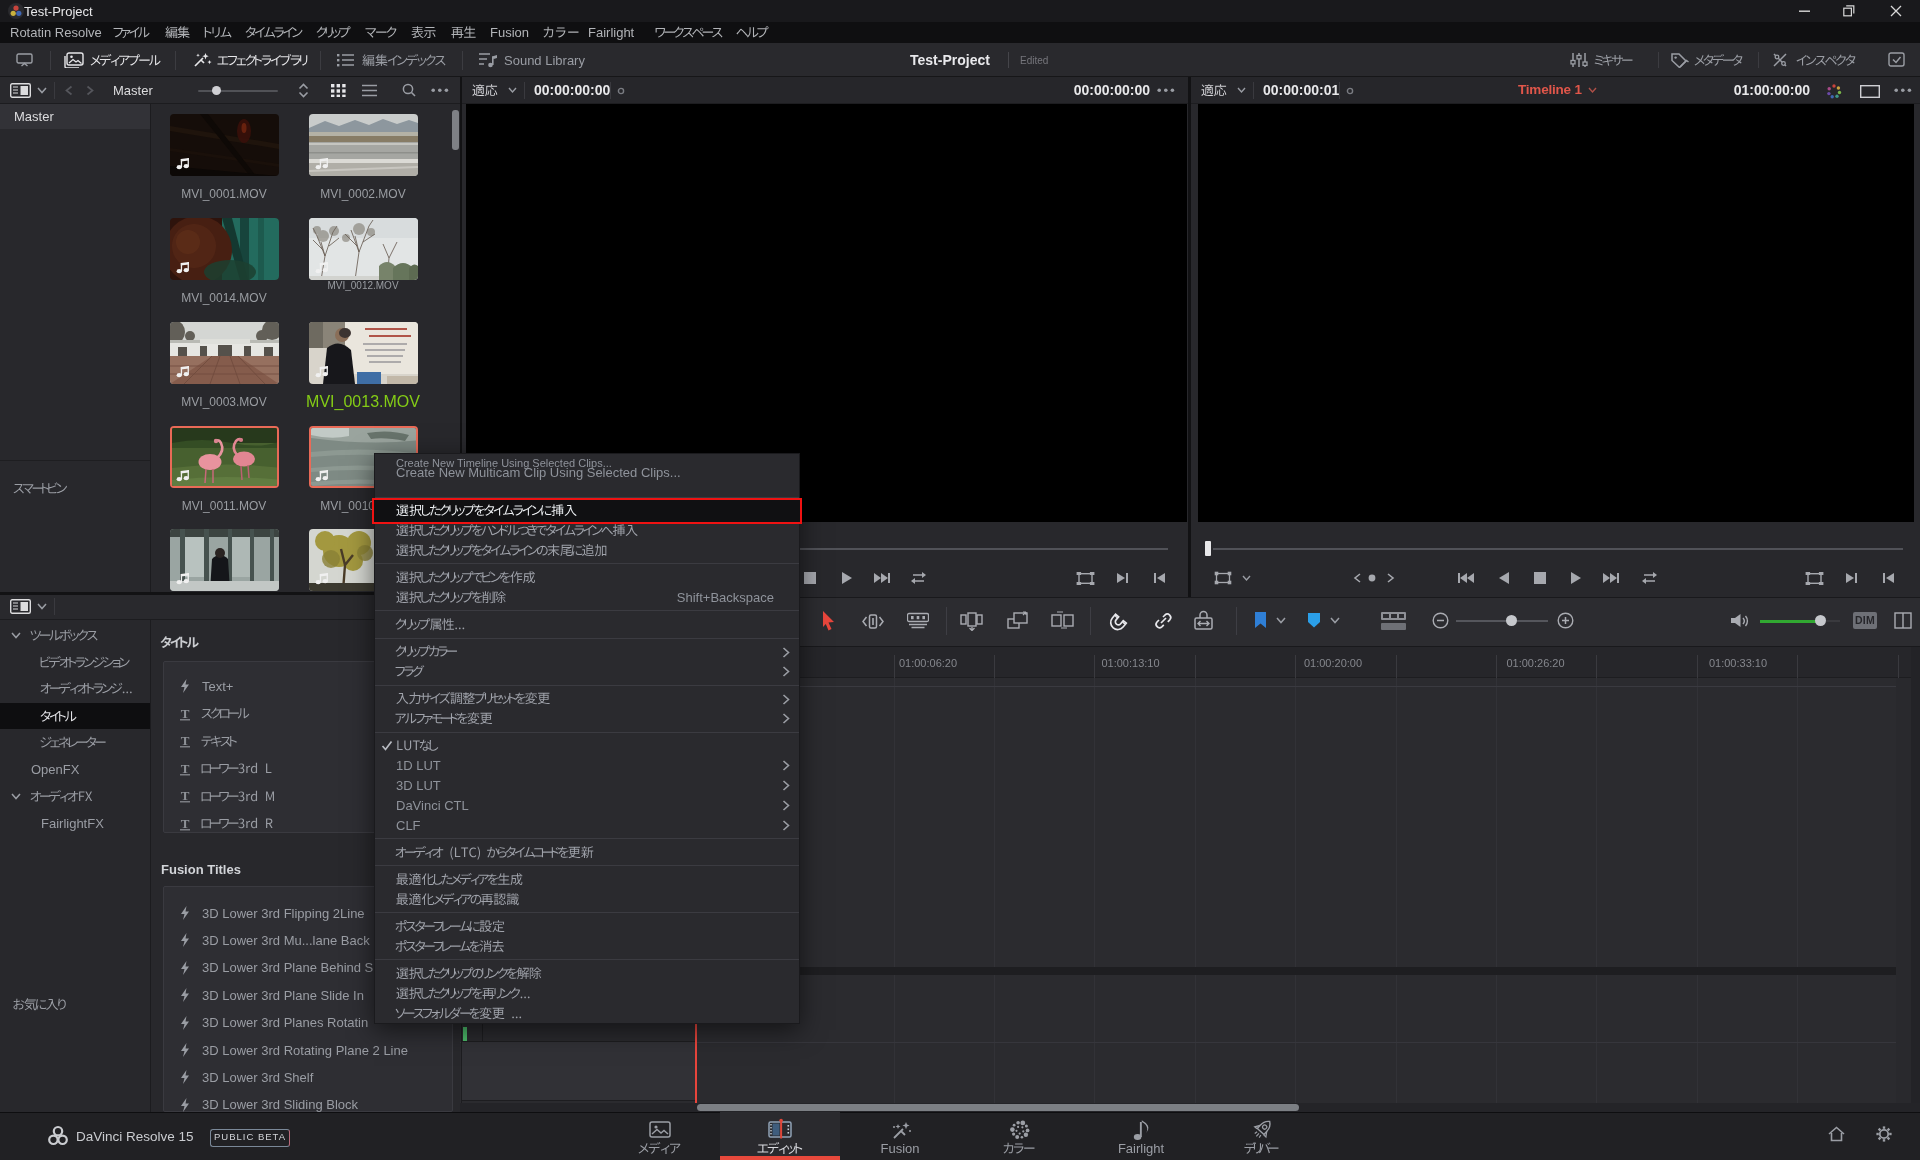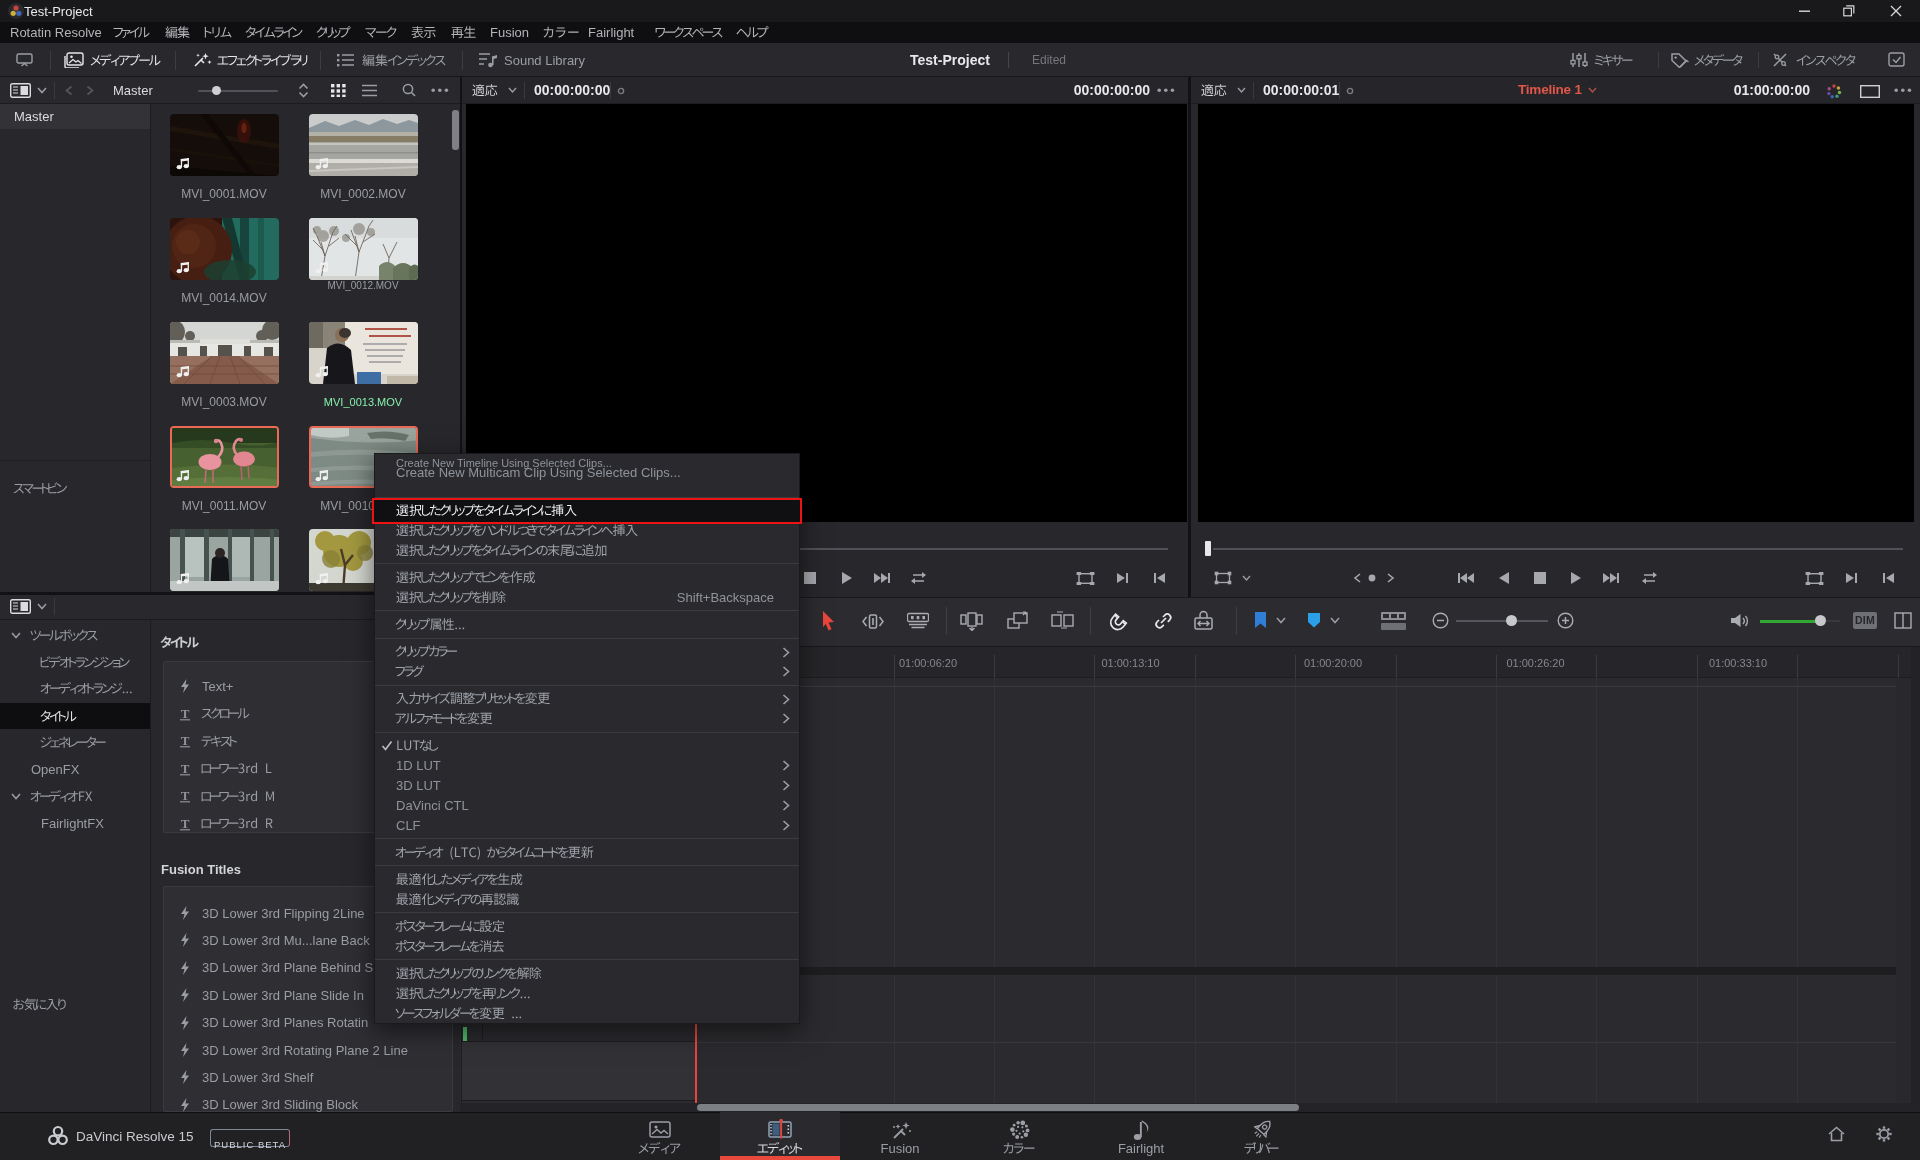--- a/index.html
+++ b/index.html
@@ -186,21 +186,21 @@
       <g stroke="#9a9da4" stroke-width="1.6">
         <path d="M1 2 H12 M1 7 H9 M1 12 H6"></path>
       </g>
       <circle cx="12.5" cy="13" r="2.3" fill="#9a9da4"></circle>
       <rect x="14" y="4.5" width="1.6" height="8.5" fill="#9a9da4"></rect>
       <path d="M14 4.5 L19 3 L19 6 L15.6 7 Z" fill="#9a9da4"></path>
     </svg>
     <div class="abs t" style="font-size:13px;color:#9a9da4;font-weight:400;left:504px;top:49.5px;height:21px;line-height:21px;">Sound Library</div>
     <div class="abs t" style="font-size:14px;color:#e9e9ec;font-weight:700;left:910px;top:49.0px;height:22px;line-height:22px;">Test-Project</div>
     <div class="abs" style="left:1008px;top:52px;width:1px;height:16px;background:#45454a;"></div>
-    <div class="abs t" style="font-size:12px;color:#76767c;font-weight:400;left:1020px;top:49.5px;height:21px;line-height:21px;margin-left:12px;">Edited</div>
+    <div class="abs t" style="font-size:10px;color:#76767c;font-weight:400;left:1020px;top:49.5px;height:21px;line-height:21px;">Edited</div>
     <svg class="abs" style="left:1570px;top:52px;" width="18" height="16" viewBox="0 0 18 16">
       <g stroke="#9a9da4" stroke-width="1.5">
         <path d="M3 1 V15 M9 1 V15 M15 1 V15"></path>
       </g>
       <g fill="#29292d" stroke="#9a9da4" stroke-width="1.3">
         <rect x="1" y="8.5" width="4" height="3.4"></rect>
         <rect x="7" y="3.5" width="4" height="3.4"></rect>
         <rect x="13" y="10" width="4" height="3.4"></rect>
       </g>
     </svg>
@@ -476,21 +476,21 @@
     </div>
     <svg class="abs" style="left:315px;top:364px;" width="14" height="14" viewBox="0 0 14 14">
       <g fill="#f0f0f0">
         <ellipse cx="3.2" cy="11.2" rx="2.6" ry="2.1"></ellipse>
         <ellipse cx="10.2" cy="10.2" rx="2.6" ry="2.1"></ellipse>
         <rect x="4.8" y="3" width="1.3" height="8.2"></rect>
         <rect x="11.6" y="2" width="1.3" height="8.2"></rect>
         <path d="M4.8 3 L12.9 2 L12.9 4.6 L4.8 5.6 Z"></path>
       </g>
     </svg>
-    <div class="abs t" style="font-size:11px;color:#86efac;font-weight:400;left:363px;top:392.0px;height:20px;line-height:20px;transform:translateX(-50%);">MVI_0013.MOV</div>
+    <div class="abs t" style="font-size:16px;color:#84cc16;font-weight:400;left:363px;top:392.0px;height:20px;line-height:20px;transform:translateX(-50%);">MVI_0013.MOV</div>
     <div class="abs" style="left:170px;top:426px;width:109px;height:62px;border-radius:4px;overflow:hidden;border:2px solid #e96a57;">
       <svg width="109" height="62" viewBox="0 0 109 62" preserveAspectRatio="none" style="display:block">
         <rect width="109" height="62" fill="#47602f"></rect>
         <rect width="109" height="15" fill="#27391c"></rect>
         <path d="M0 15 Q30 9 60 15 T109 13 L109 20 L0 20 Z" fill="#344d24"></path>
         <path d="M0 40 Q54 33 109 40 L109 62 L0 62 Z" fill="#566f38"></path>
         <path d="M0 52 Q54 46 109 52 L109 62 L0 62 Z" fill="#617c41"></path>
         <ellipse cx="38" cy="34" rx="11.5" ry="8" fill="#e8939e"></ellipse>
         <path d="M45 30 Q53 23 49 15 Q47 11 43 13" stroke="#e8939e" stroke-width="2.6" fill="none"></path>
         <circle cx="44" cy="13" r="2.2" fill="#db8490"></circle>
@@ -1159,21 +1159,21 @@
     </svg>
     <div class="abs t" style="font-size:13px;color:#9a9da4;font-weight:400;left:202px;top:1094.3px;height:21px;line-height:21px;">3D Lower 3rd Sliding Block</div>
     <div class="abs" style="left:0px;top:1112px;width:1920px;height:48px;background:#212124;border-top:1px solid #0e0e10;"></div>
     <svg class="abs" style="left:46px;top:1124px;" width="24" height="24" viewBox="0 0 24 24">
       <circle cx="12" cy="7.2" r="4.2" fill="none" stroke="#caccd0" stroke-width="2.2"></circle>
       <circle cx="7.4" cy="15.8" r="4.2" fill="none" stroke="#caccd0" stroke-width="2.2"></circle>
       <circle cx="16.6" cy="15.8" r="4.2" fill="none" stroke="#caccd0" stroke-width="2.2"></circle>
     </svg>
     <div class="abs t" style="font-size:13.5px;color:#caccd0;font-weight:400;left:76px;top:1126.25px;height:21.5px;line-height:21.5px;">DaVinci Resolve 15</div>
     <div class="abs" style="left:210px;top:1129px;width:80px;height:18px;background:transparent;border:1px solid #7a8898;border-radius:3px;border-right-color:#b86a7a;"></div>
-    <div class="abs t" style="font-size:9.5px;color:#d2d4d8;font-weight:400;letter-spacing:1px;left:250px;top:1128.25px;height:17.5px;line-height:17.5px;transform:translateX(-50%);margin-top:8px;">PUBLIC BETA</div>
+    <div class="abs t" style="font-size:9.5px;color:#d2d4d8;font-weight:400;letter-spacing:1px;left:250px;top:1128.25px;height:17.5px;line-height:17.5px;transform:translateX(-50%);">PUBLIC BETA</div>
     <div class="abs" style="left:720px;top:1112px;width:120px;height:48px;background:#2a2a2e;"></div>
     <div class="abs" style="left:720px;top:1156px;width:120px;height:4px;background:#e8493c;"></div>
     <svg class="abs" style="left:647px;top:1120px;" width="26" height="20" viewBox="0 0 26 20">
       <rect x="3" y="2" width="20" height="15" rx="2" fill="none" stroke="#9b9ea5" stroke-width="1.5"></rect>
       <circle cx="9" cy="7" r="1.6" fill="#9b9ea5"></circle>
       <path d="M5 14 L10 9.5 L14 13 L17 10.5 L21 14" fill="none" stroke="#9b9ea5" stroke-width="1.4"></path>
     </svg>
     <svg class="jt " style="left:635.8px;top:1137.9px;" width="48.4" height="18.8">
       <g transform="translate(3 15.08) scale(0.013 -0.013)" fill="#9b9ea5">
         <use href="#q27" x="-150"></use>

